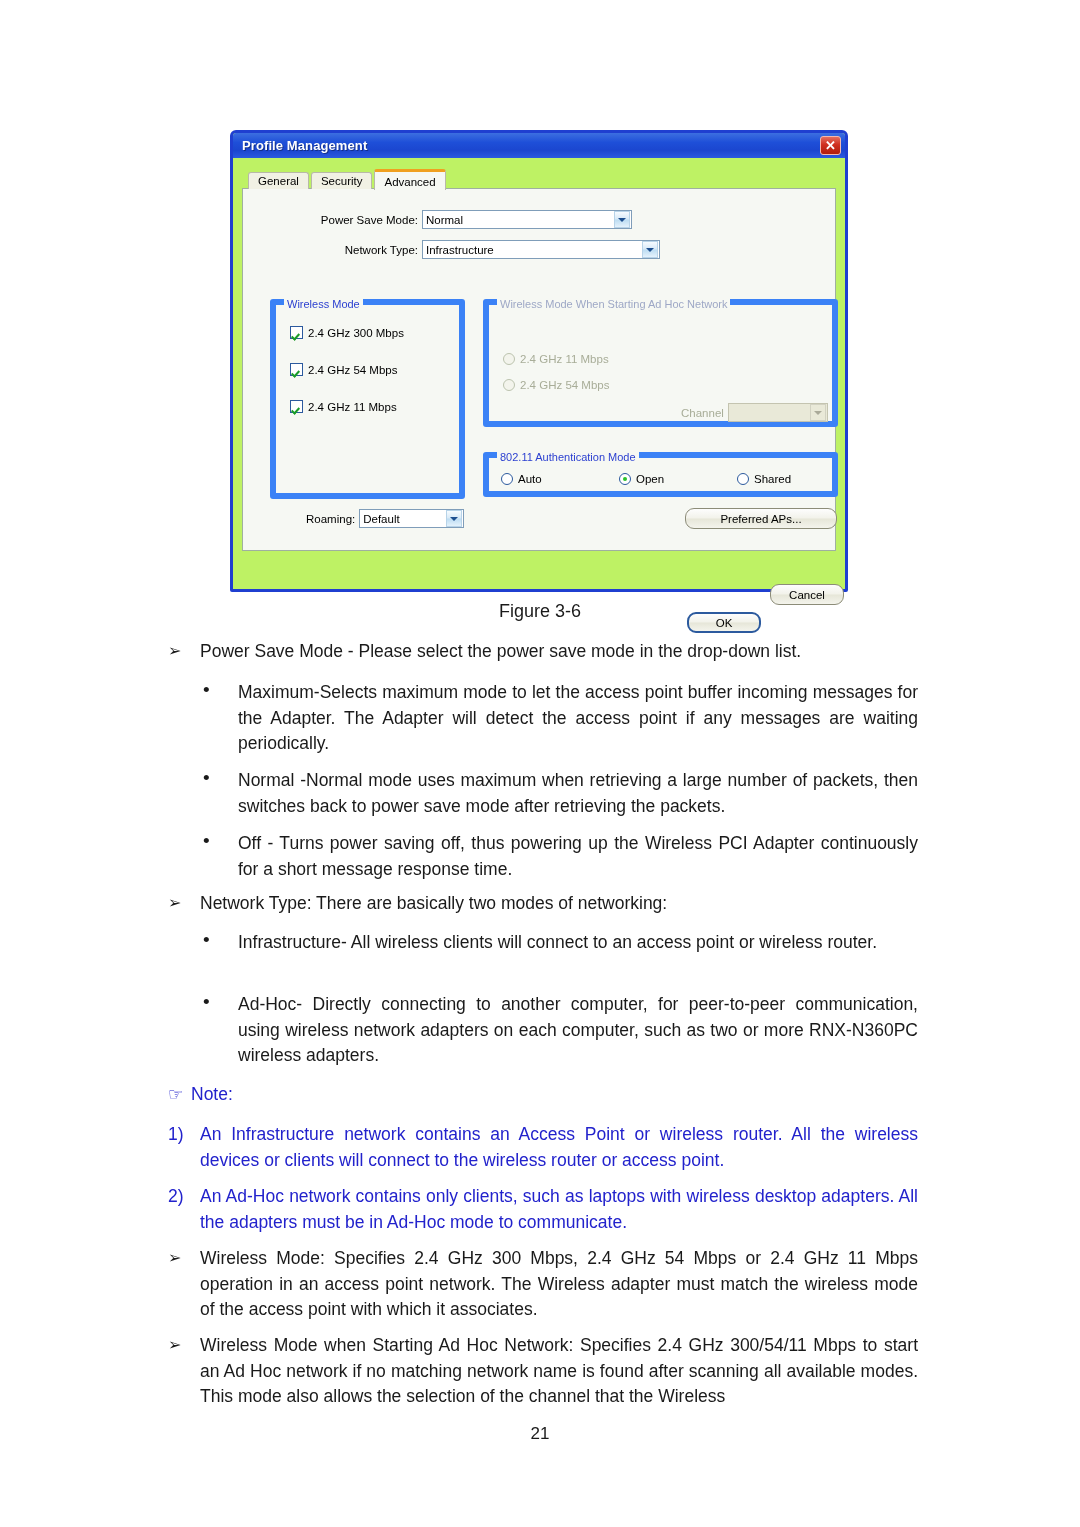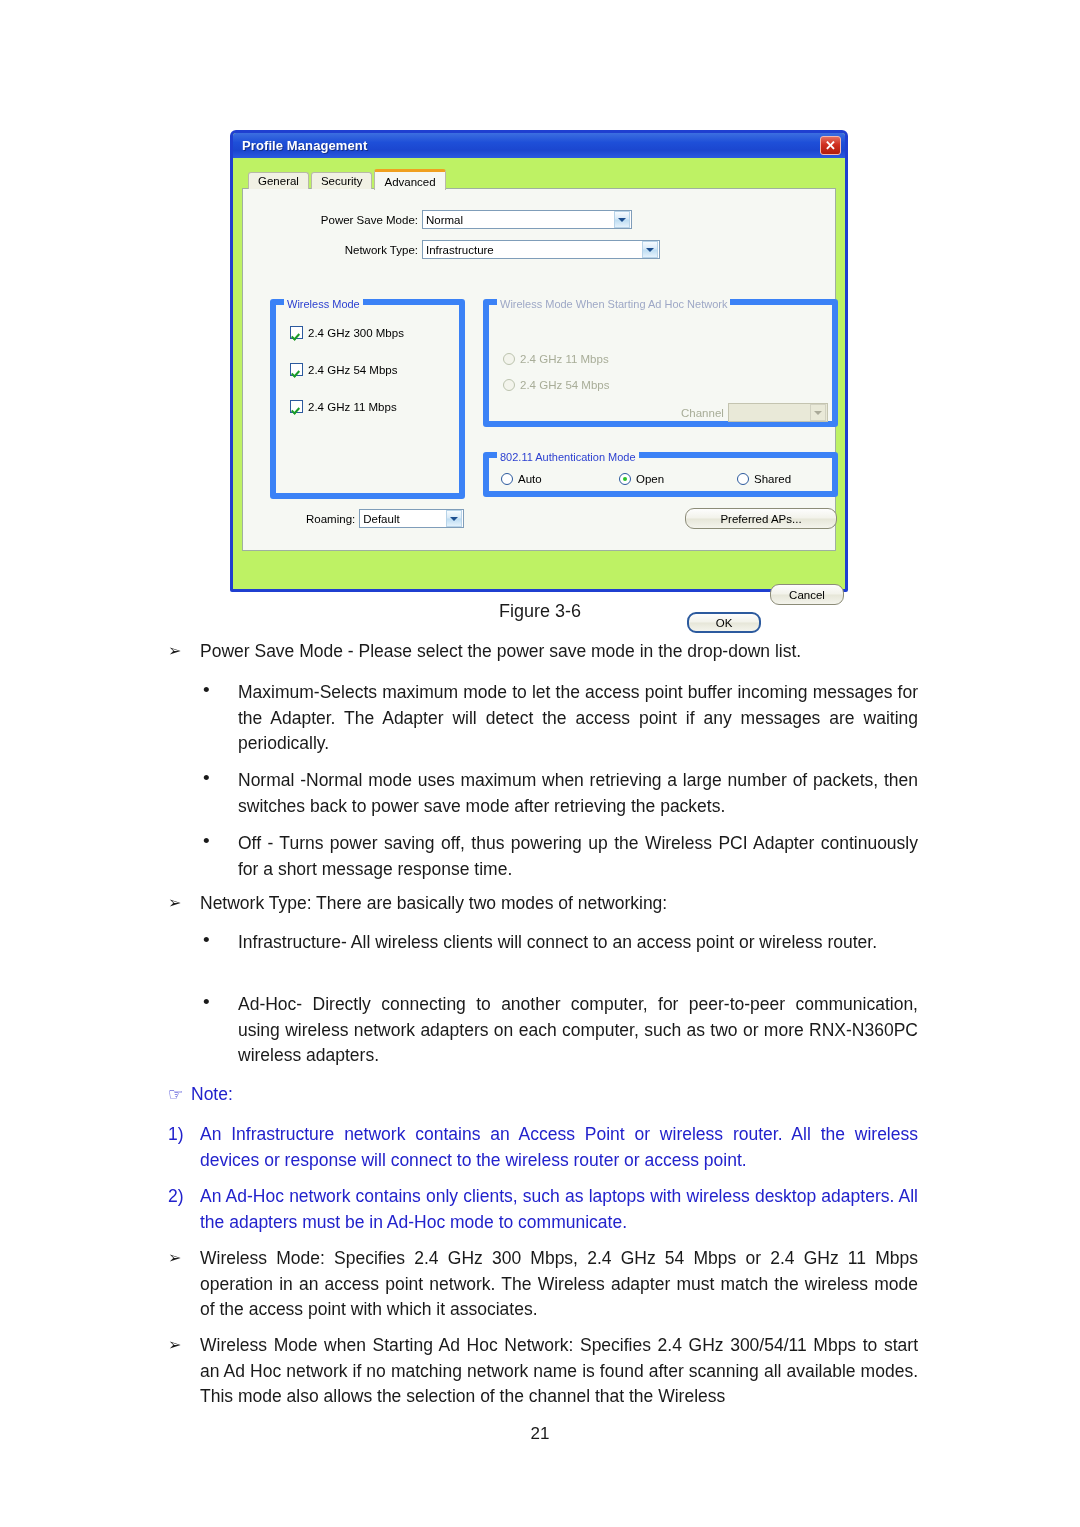--- a/index.html
+++ b/index.html
@@ -425,21 +425,21 @@
   <div class="marker dot" style="left:203px; top:929px;">•</div>
   <div class="para" style="left:238px; top:930px; width:680px;">Infrastructure- All wireless clients will connect to an access point or wireless router.</div>
 
   <div class="marker dot" style="left:203px; top:991px;">•</div>
   <div class="para" style="left:238px; top:992px; width:680px;">Ad-Hoc- Directly connecting to another computer, for peer-to-peer communication, using wireless network adapters on each computer, such as two or more RNX-N360PC wireless adapters.</div>
 
   <div class="marker note-blue" style="left:168px; top:1084px; font-size:17px;">☞</div>
   <div class="para note-blue" style="left:191px; top:1082px; width:300px; text-align:left;">Note:</div>
 
   <div class="para note-blue" style="left:168px; top:1122px; width:30px; text-align:left;">1)</div>
-  <div class="para note-blue" style="left:200px; top:1122px; width:718px;">An Infrastructure network contains an Access Point or wireless router. All the wireless devices or response will connect to the wireless router or access point.</div>
+  <div class="para note-blue" style="left:200px; top:1122px; width:718px;">An Infrastructure network contains an Access Point or wireless router. All the wireless devices or clients will connect to the wireless router or access point.</div>
 
   <div class="para note-blue" style="left:168px; top:1184px; width:30px; text-align:left;">2)</div>
   <div class="para note-blue" style="left:200px; top:1184px; width:718px;">An Ad-Hoc network contains only clients, such as laptops with wireless desktop adapters. All the adapters must be in Ad-Hoc mode to communicate.</div>
 
   <div class="marker" style="left:168px; top:1248px;">➢</div>
   <div class="para" style="left:200px; top:1246px; width:718px;">Wireless Mode: Specifies 2.4 GHz 300 Mbps, 2.4 GHz 54 Mbps or 2.4 GHz 11 Mbps operation in an access point network. The Wireless adapter must match the wireless mode of the access point with which it associates.</div>
 
   <div class="marker" style="left:168px; top:1335px;">➢</div>
   <div class="para" style="left:200px; top:1333px; width:718px;">Wireless Mode when Starting Ad Hoc Network: Specifies 2.4 GHz 300/54/11 Mbps to start an Ad Hoc network if no matching network name is found after scanning all available modes. This mode also allows the selection of the channel that the Wireless</div>
 

